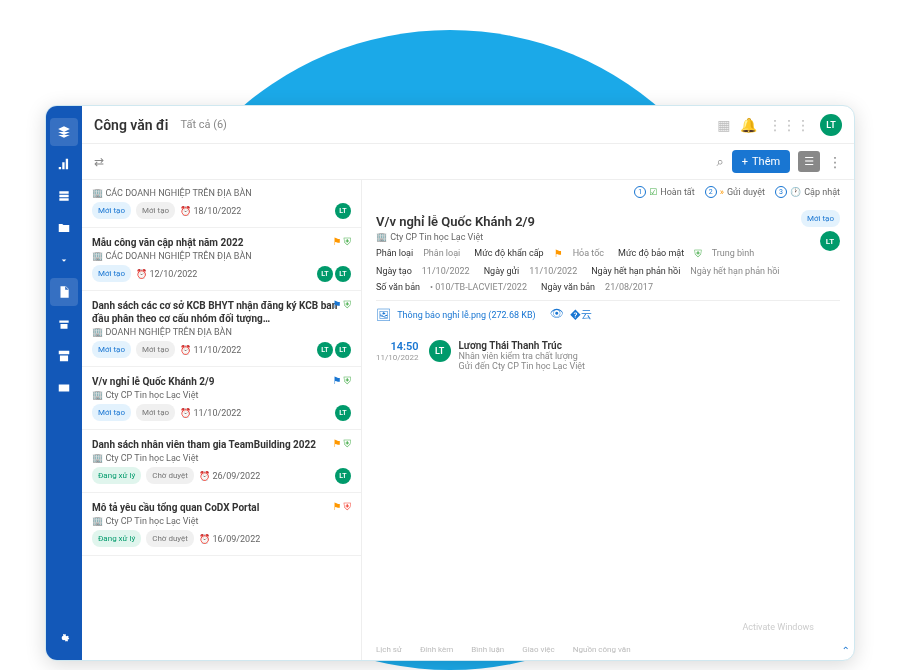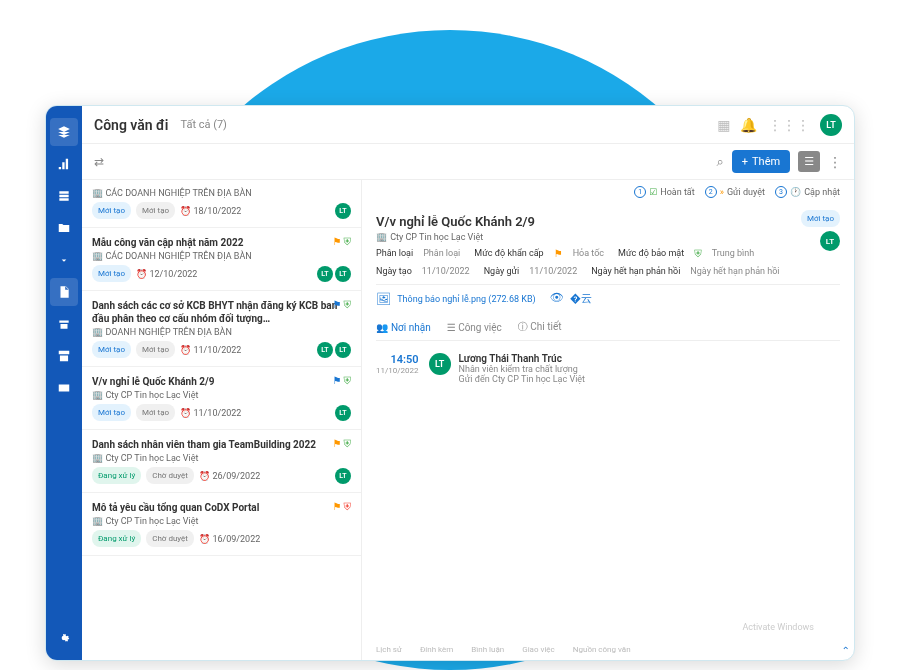--- a/index.html
+++ b/index.html
@@ -129,21 +129,21 @@
       </div>
     <div class="sidebar-icon sidebar-bottom">
         <svg viewBox="0 0 24 24">
           <path d="M12 8a4 4 0 100 8 4 4 0 000-8zm9 4l-2-1 1-2-2-1-1 1-2-1V5l-2 1-1-1-2 1 1 2-2 1-1 2 2 1-1 2 2 1 1-1 2 1v3l2-1 1 1 2-1-1-2 2-1z"></path>
         </svg>
       </div>
   </div>
   <div class="main">
     <div class="header">
       <span class="header-title">Công văn đi</span>
-      <span class="header-filter">Tất cả (7)</span>
+      <span class="header-filter">Tất cả (6)</span>
       <div class="header-right">
         <span class="header-icon">▦</span>
         <span class="header-icon">🔔</span>
         <span class="header-icon">⋮⋮⋮</span>
         <div class="avatar">LT</div>
       </div>
     </div>
     <div class="toolbar">
       <span class="toolbar-left">⇄</span>
       <div class="toolbar-right">
@@ -295,33 +295,38 @@
             </div>
             <div class="d-meta-item">
               <span class="d-meta-label">Ngày gửi</span>
               <span class="d-meta-val">11/10/2022</span>
             </div>
             <div class="d-meta-item">
               <span class="d-meta-label">Ngày hết hạn phản hồi</span>
               <span class="d-meta-val">Ngày hết hạn phản hồi</span>
             </div>
           </div>
+        <div class="d-meta" id="meta3">
+            <div class="d-meta-item">
+              <span class="d-meta-label">Số văn bản</span>
+              <span class="d-meta-val">• 010/TB-LACVIET/2022</span>
+            </div>
+            <div class="d-meta-item">
+              <span class="d-meta-label">Ngày văn bản</span>
+              <span class="d-meta-val">21/08/2017</span>
+            </div>
+          </div>
         <div class="d-file">
           <span class="file-icon">🖼</span>
           <span class="file-name">Thông báo nghỉ lễ.png (272.68 KB)</span>
           <span class="file-actions">
             <span>👁</span>
             <span>�云</span>
           </span>
         </div>
-        <div class="tabs" id="tabs">
-            <div class="tab active">👥 Nơi nhận</div>
-            <div class="tab ">☰ Công việc</div>
-            <div class="tab ">ⓘ Chi tiết</div>
-          </div>
         <div class="recipient">
           <div class="rec-time">
             <div class="rec-time-t">14:50</div>
             <div class="rec-time-d">11/10/2022</div>
           </div>
           <div class="rec-info">
             <div class="avatar-sm" style="width:22px;height:22px;font-size:9px">LT</div>
             <div>
               <div class="rec-name">Lương Thái Thanh Trúc</div>
               <div class="rec-role">Nhân viên kiểm tra chất lượng</div>

